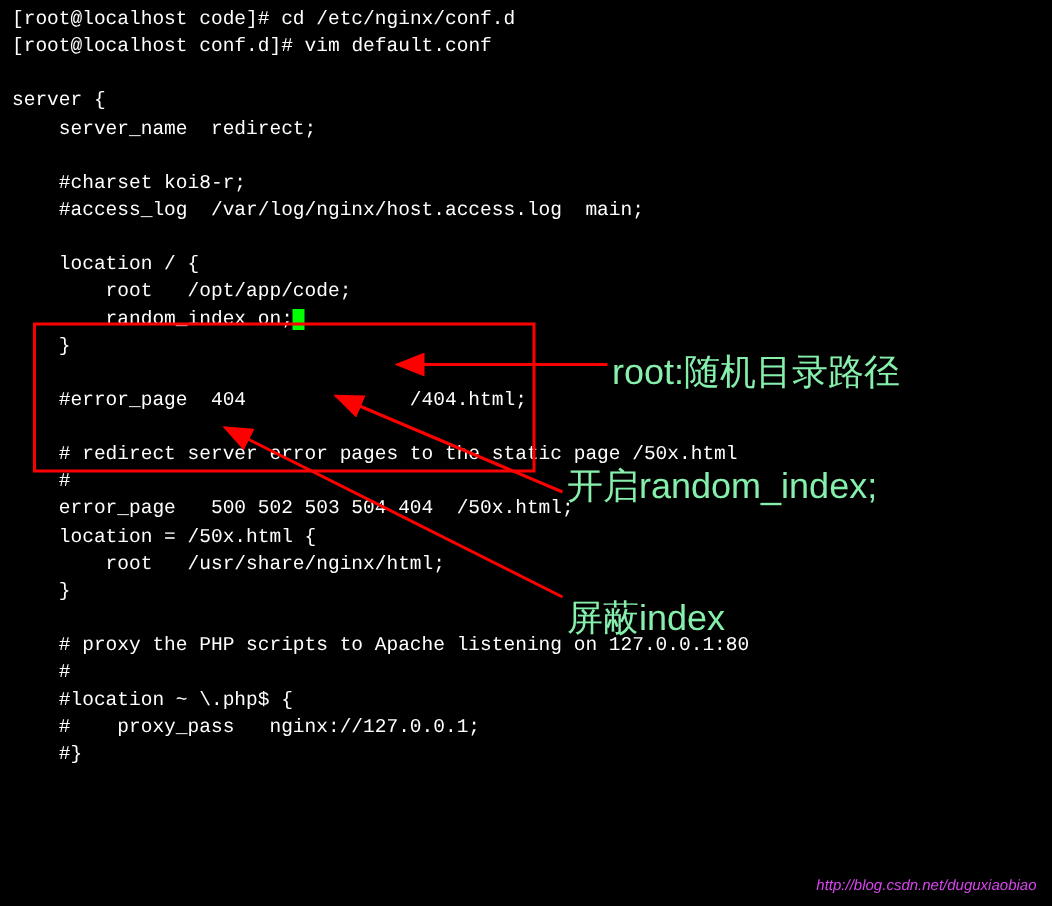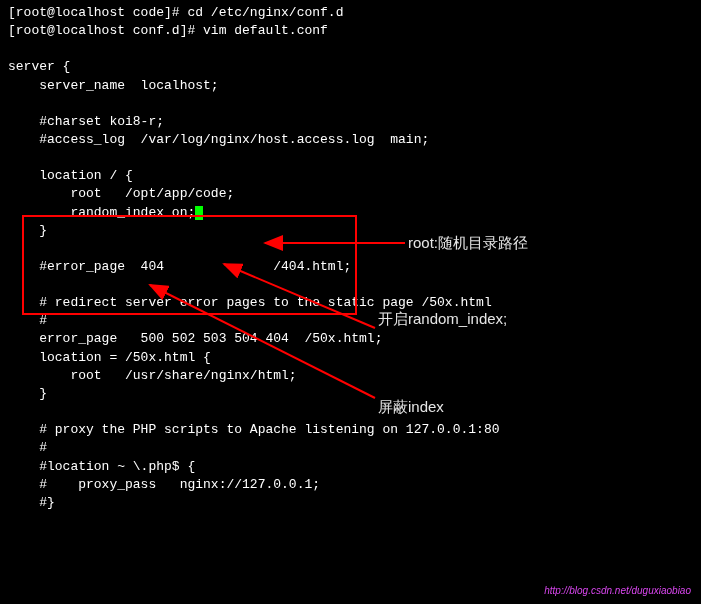--- a/index.html
+++ b/index.html
@@ -39,22 +39,22 @@
       border: 2px solid #ff0000;
       left: 22px;
       top: 215px;
       width: 335px;
       height: 100px;
       pointer-events: none;
       z-index: 2;
     }
     .annotation {
       position: absolute;
-      color: #e5e5e5;
-      font-size: 15px;
+      color: #86efac;
+      font-size: 24px;
       font-family: Arial, "Microsoft YaHei", sans-serif;
       z-index: 3;
       pointer-events: none;
     }
     .ann1 { left: 408px; top: 232px; }
     .ann2 { left: 378px; top: 308px; }
     .ann3 { left: 378px; top: 396px; }
     svg.arrows {
       position: absolute;
       left: 0;
@@ -77,21 +77,21 @@
     }
   </style>
 </head>
 <body>
 
 <div class="terminal">
   <div class="line"><span>[root@localhost code]# </span><span>cd /etc/nginx/conf.d</span></div>
   <div class="line"><span>[root@localhost conf.d]# </span><span>vim default.conf</span></div>
   <div class="line"></div>
   <div class="line">server {</div>
-  <div class="line">    server_name  localhost;</div>
+  <div class="line">    server_name  redirect;</div>
   <div class="line"></div>
   <div class="line">    #charset koi8-r;</div>
   <div class="line">    #access_log  /var/log/nginx/host.access.log  main;</div>
   <div class="line"></div>
   <div class="line">    location / {</div>
   <div class="line">        root   /opt/app/code;</div>
   <div class="line"><span>        random_index on;</span><span class="cursor"></span></div>
   <div class="line">    }</div>
   <div class="line"></div>
   <div class="line">    #error_page  404              /404.html;</div>

